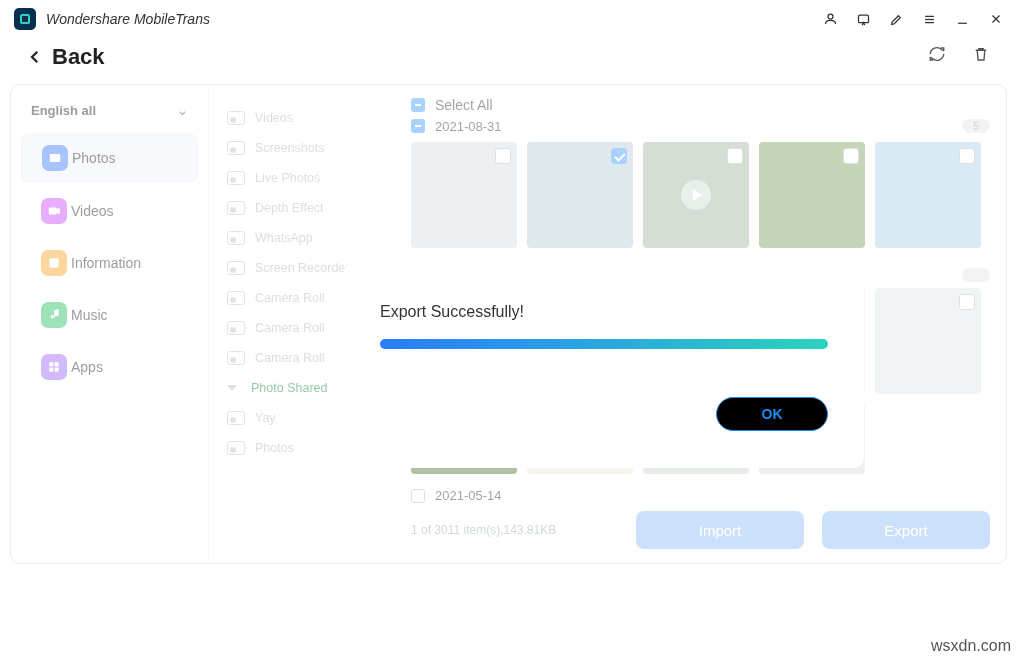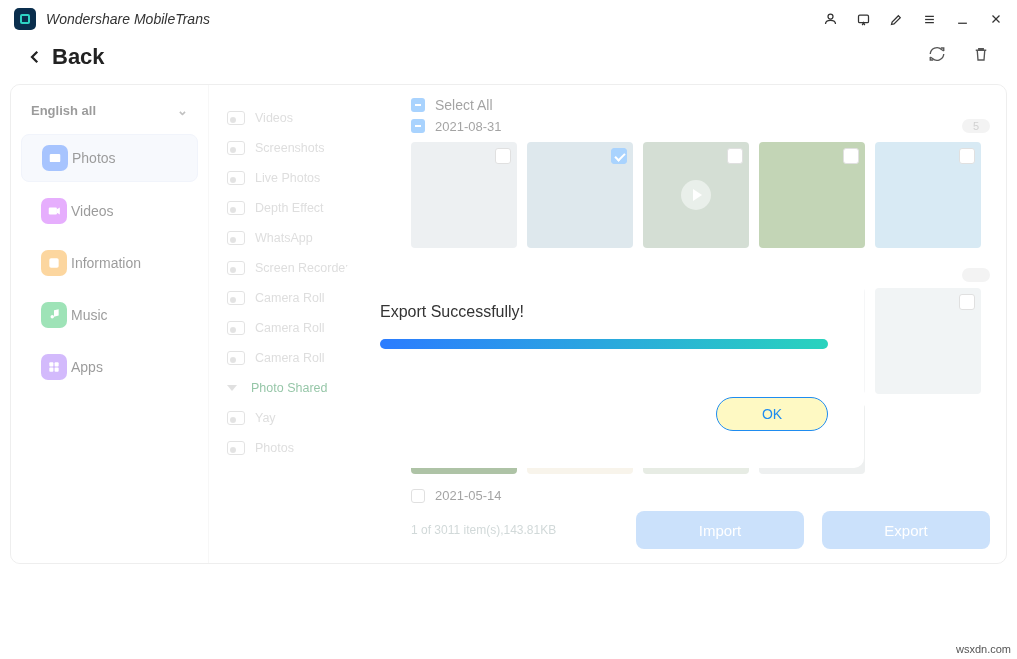--- a/index.html
+++ b/index.html
@@ -65,23 +65,23 @@
 
   
   .dim { position:absolute; inset:0; background:rgba(255,255,255,0.55); pointer-events:none; }
 
   .modal { position:absolute; left:344px; top:263px; width:520px; height:205px; background:#fff; border-radius:10px; box-shadow: none; padding:40px 36px 26px; }
   .modal-title { font-size:16px; color:#333; margin-bottom:18px; }
   .progress { width:100%; height:10px; border-radius:5px; background:linear-gradient(90deg,#2b7cff,#29d3bd); }
   .modal-btns { display:flex; gap:16px; justify-content:flex-end; margin-top:48px; }
   .mbtn { width:112px; height:34px; border-radius:17px; display:flex; align-items:center; justify-content:center; font-size:14px; cursor:pointer; }
   .mbtn.primary { background:#1f8cf0; color:#fff; }
-  .mbtn.secondary { background:#fef9c3; color:#1f8cf0; border:1px solid #1f8cf0; }
-
-  .watermark { position:absolute; right:6px; bottom:4px; font-size:11px; color:#555; }
+  .mbtn.secondary { background:#000000; color:#1f8cf0; border:1px solid #1f8cf0;font-weight:bold; }
+
+  .watermark { position:absolute; right:6px; bottom:4px; font-size:16px; color:#555; }
 </style>
 </head>
 <body>
 
 <div class="titlebar">
   <div class="logo">
       <div class="logo-inner"></div>
     </div>
   <div class="app-title">Wondershare MobileTrans</div>
   <div class="win-controls">

